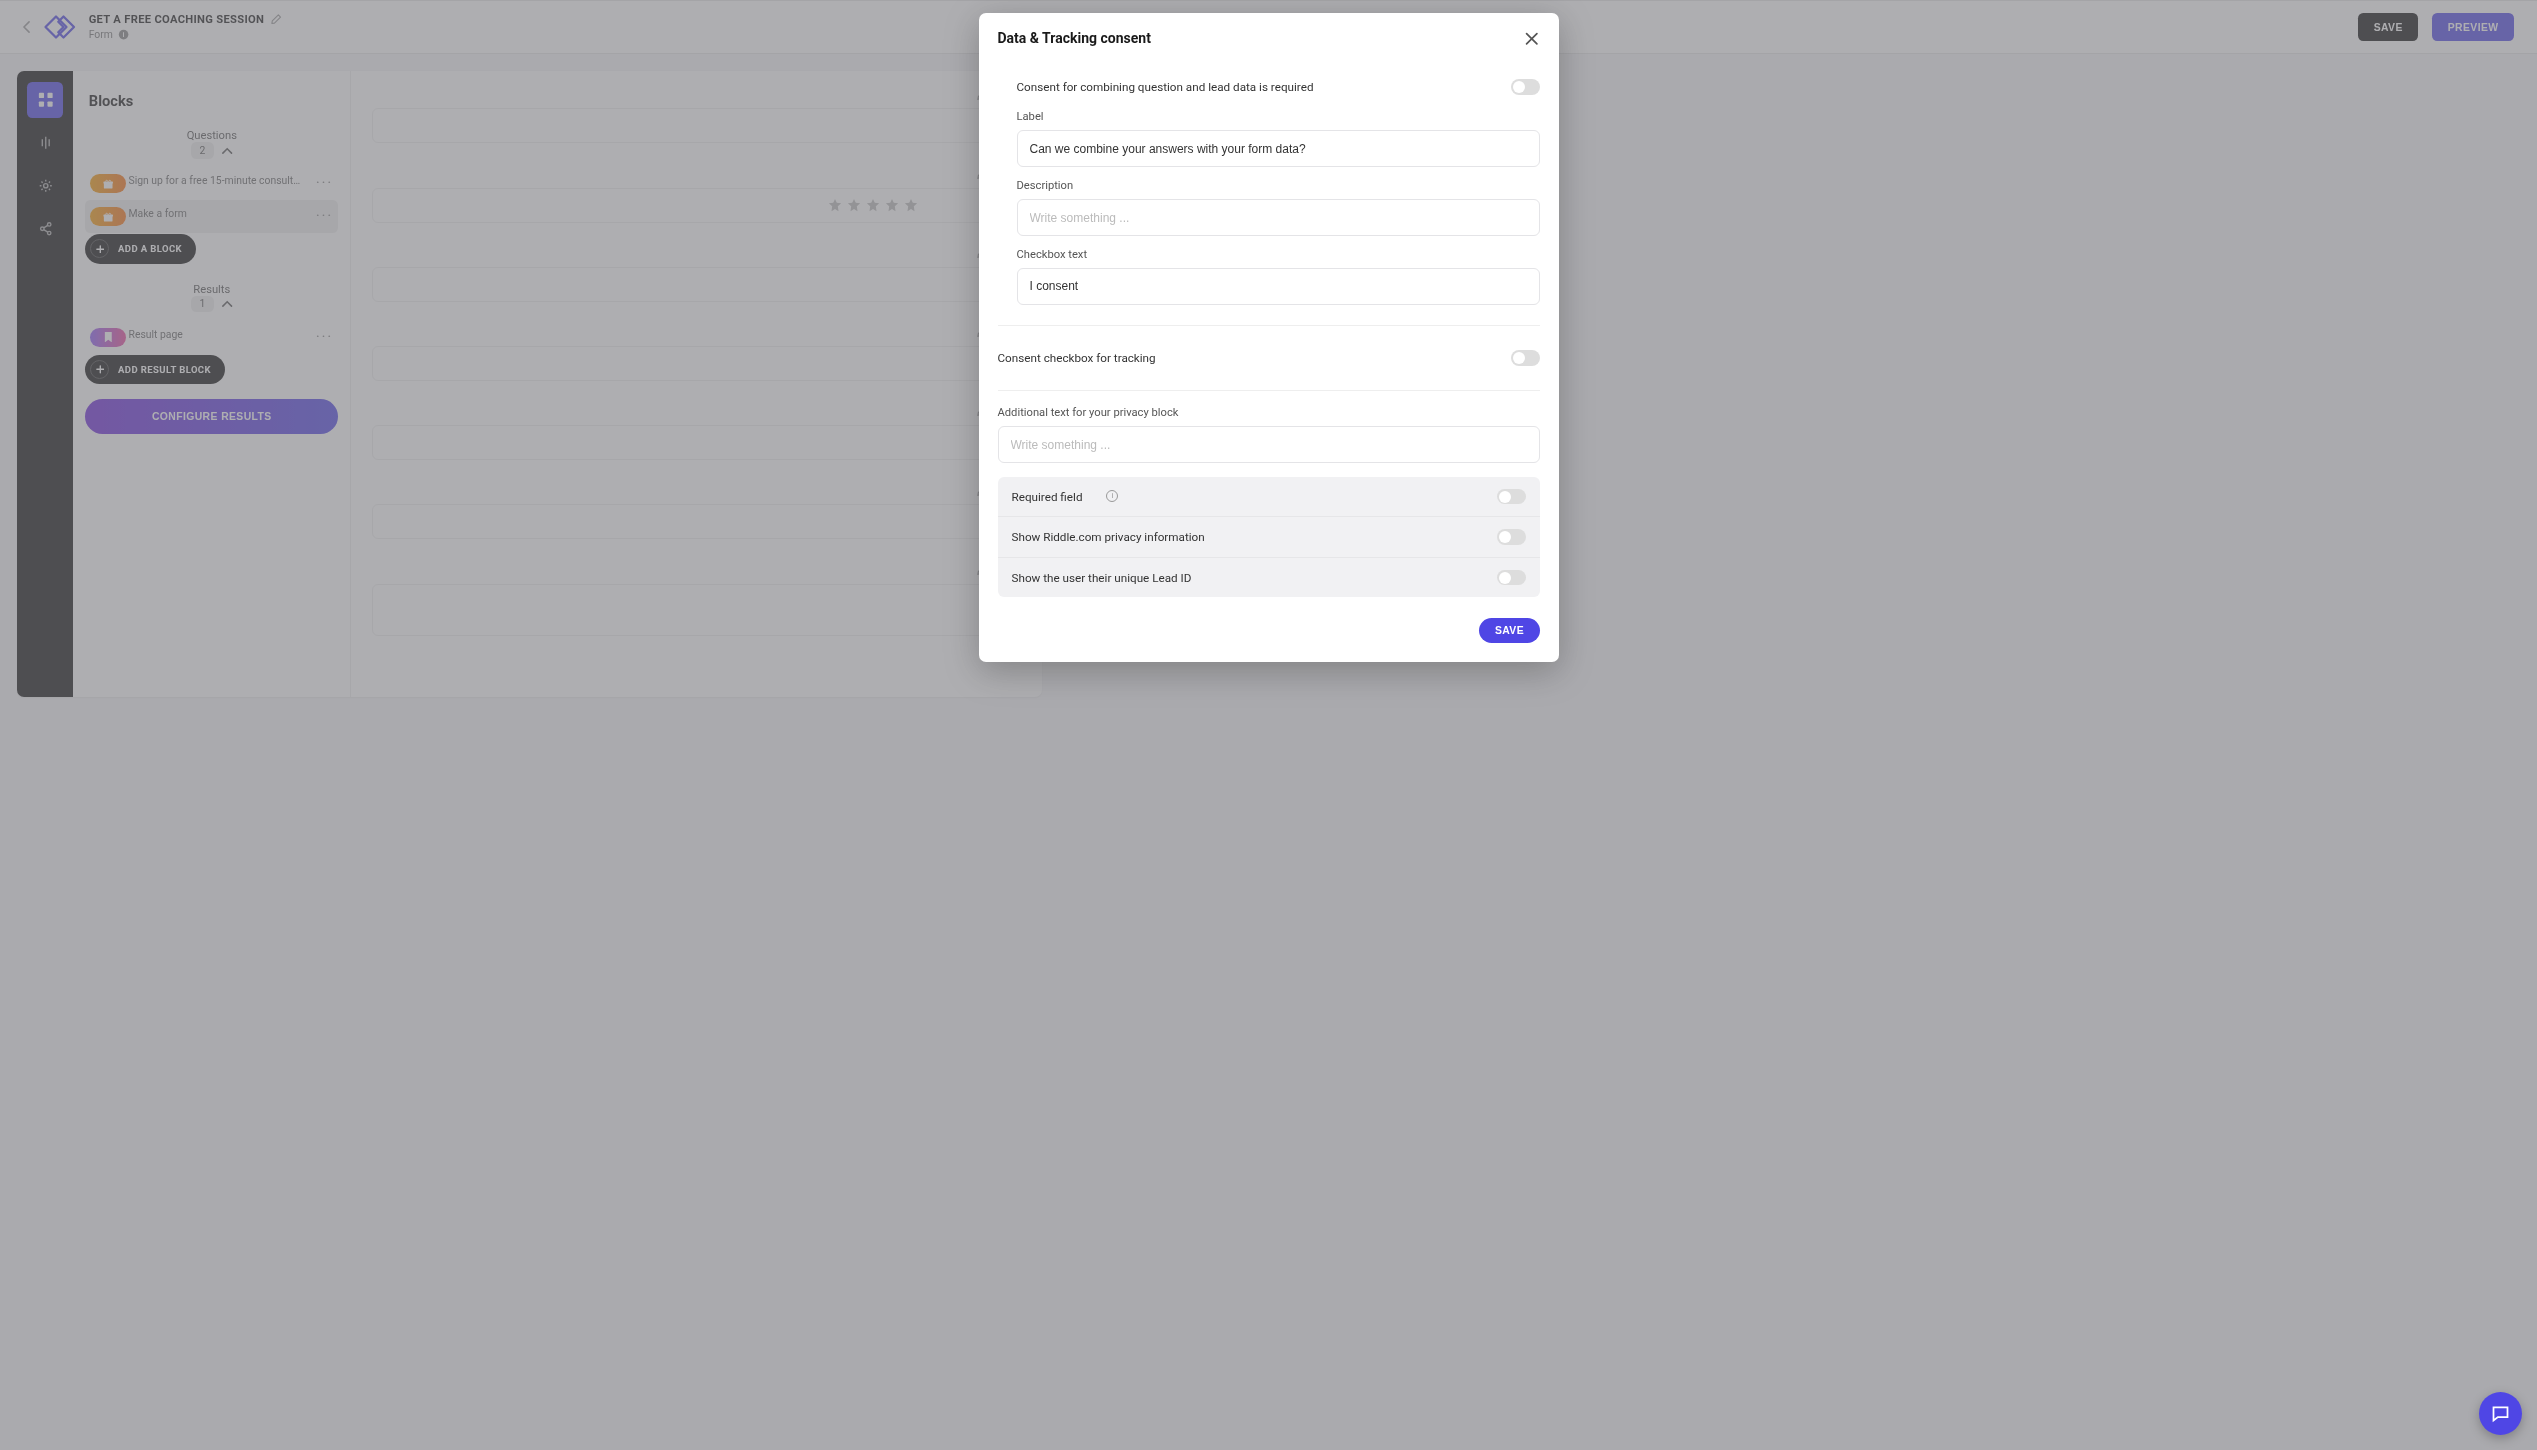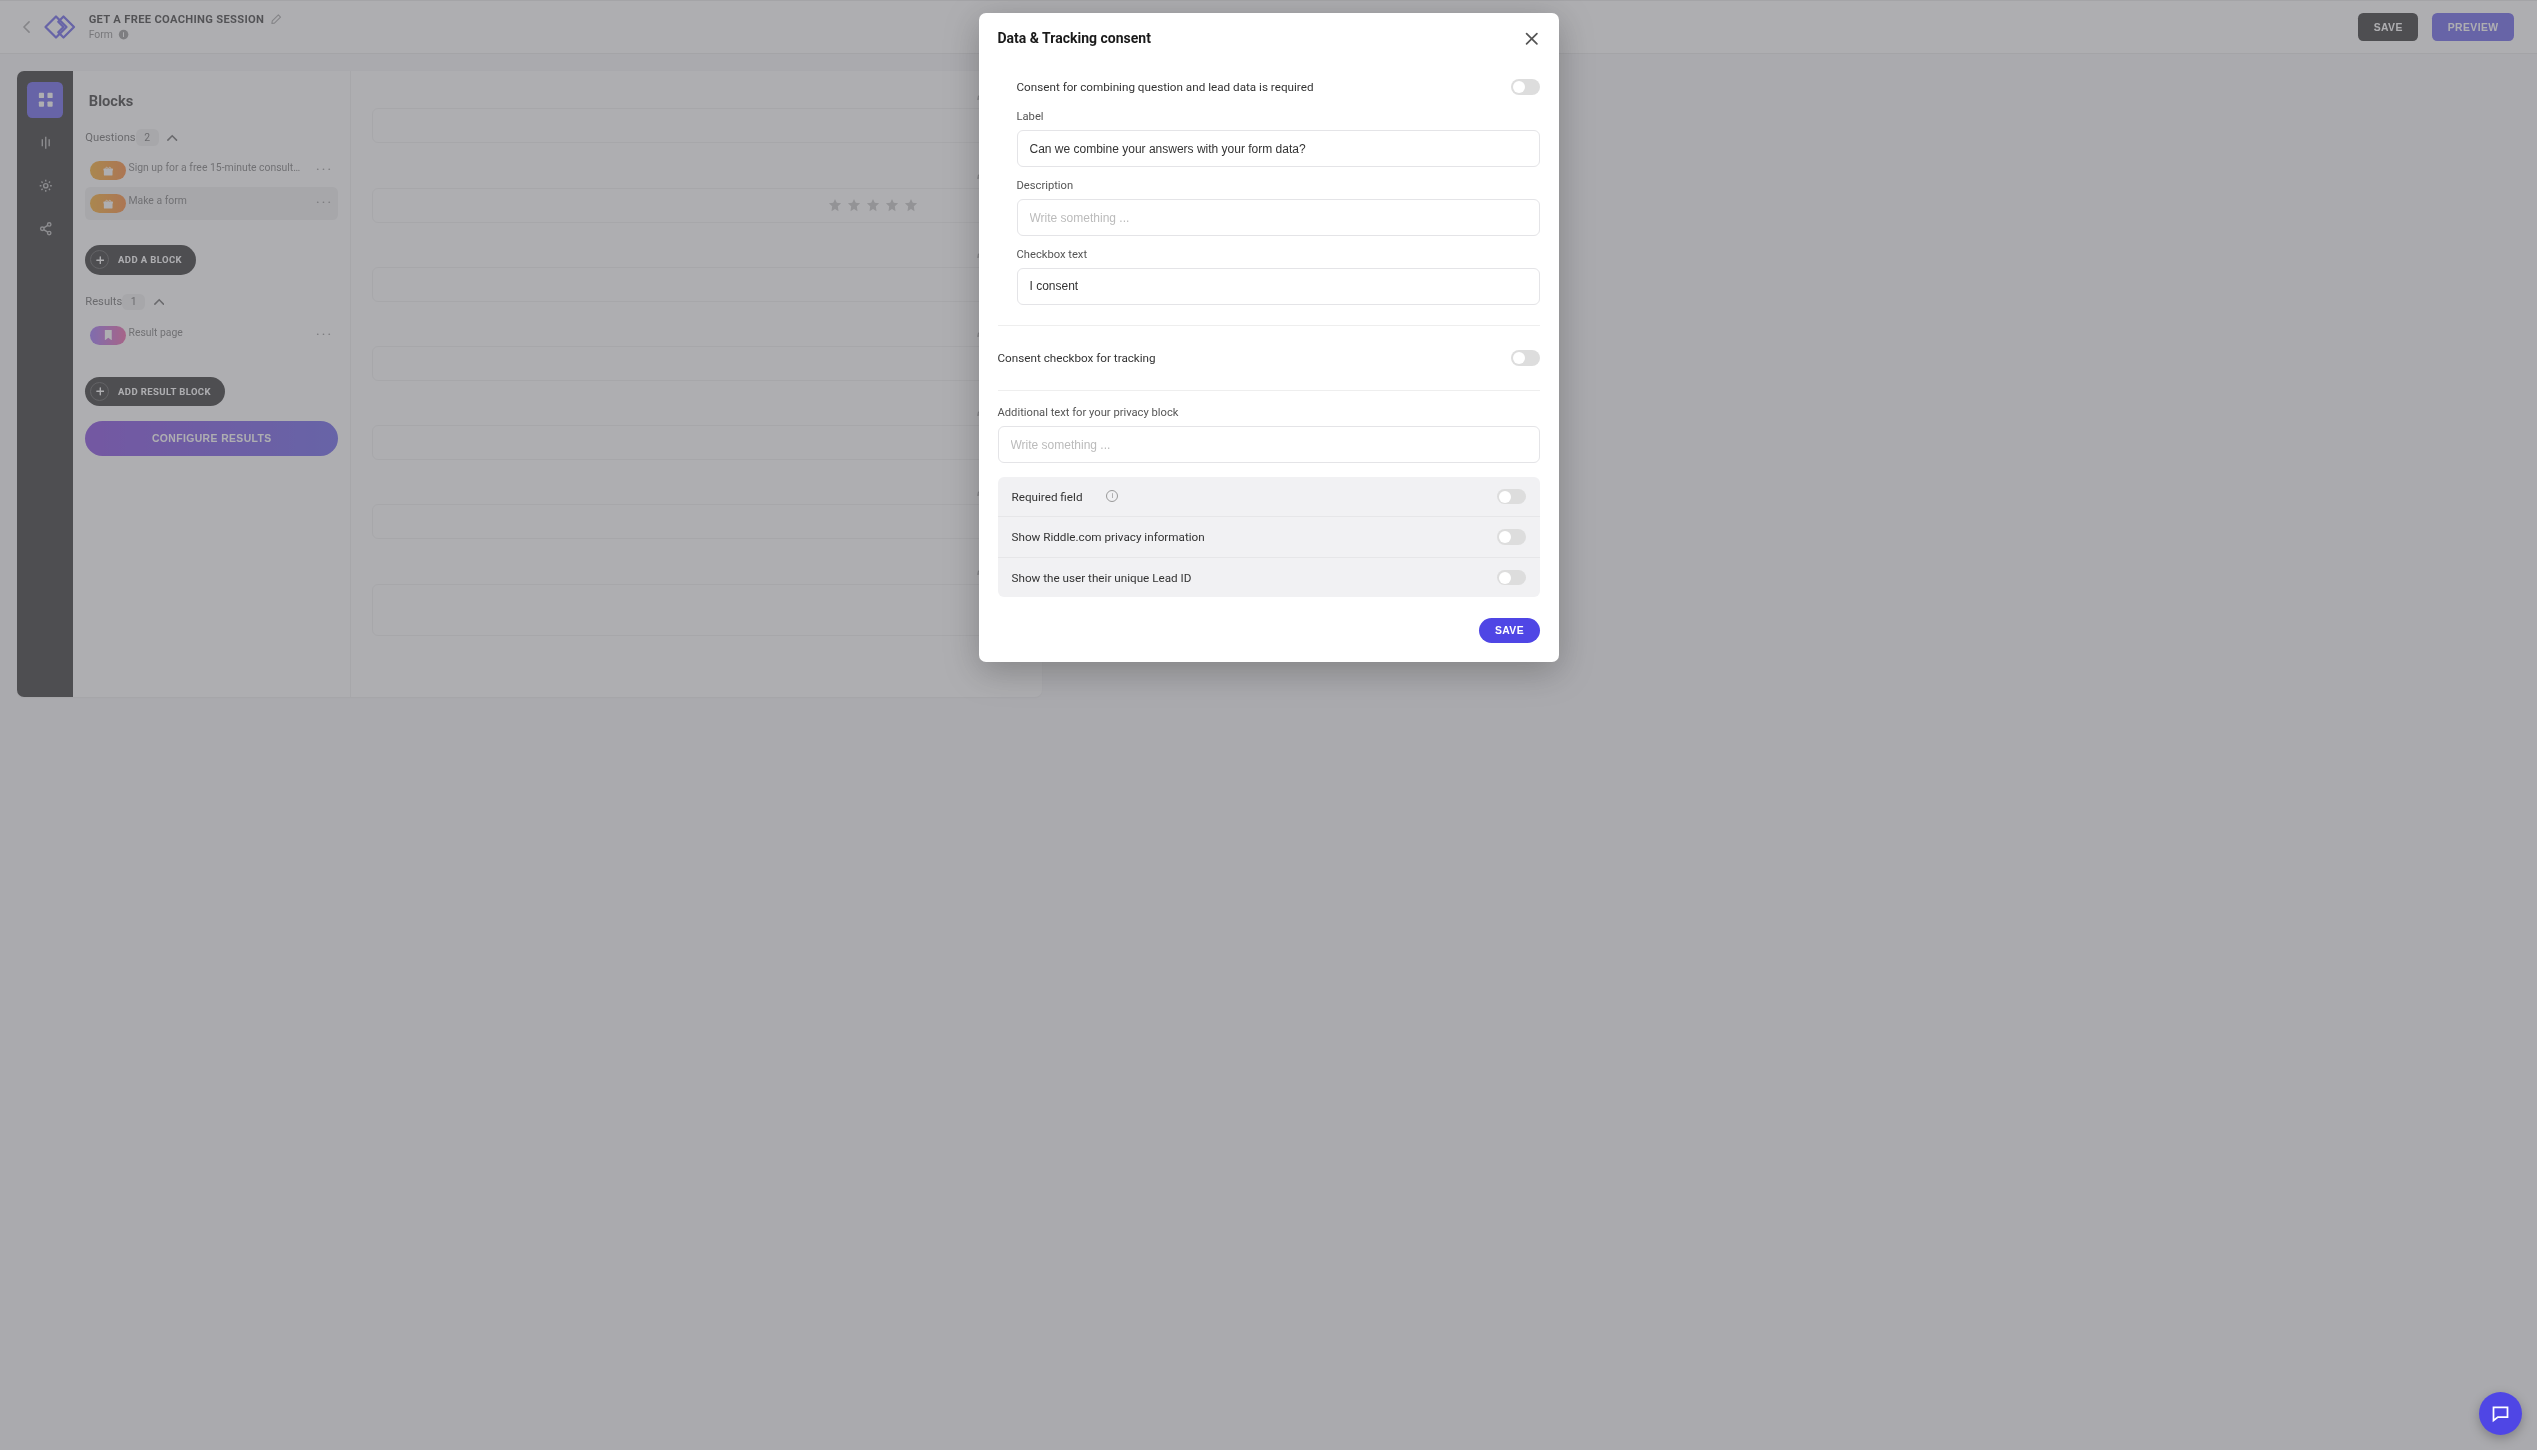--- a/index.html
+++ b/index.html
@@ -22,33 +22,33 @@
 
 
 .workspace { position:relative; padding:17.3px; height:662px;}
 .panel { position:absolute; top:17.3px; left:17.3px; width:1025px; height:626px; background:#fff; border-radius:7px; display:flex; box-shadow:0 0.9px 1.7px rgba(0,0,0,0.06);}
 .rail { width:56px; background:#111; border-top-left-radius:7px; border-bottom-left-radius:7px; display:flex;flex-direction:column;align-items:center;padding-top:10.4px;gap:7px;}
 .rail-btn{width:36px;height:36px;border-radius:5.2px;display:flex;align-items:center;justify-content:center;color:#aaa;}
 .rail-btn.active{background:#4f46e5;color:#fff;}
 
 .blocks-col { width:278px; border-right:0.9px solid #eee; padding:14px 12px; overflow:hidden;}
 .blocks-title{font-weight:700;font-size:14.7px;margin:7px 3.5px 19px;}
-.section-head{display:flex;align-items:center;margin:8.6px 0 8.6px;}
+.section-head{display:flex;align-items:center;justify-content:space-between;margin:8.6px 0 8.6px;flex-direction:column;}
 .section-head .lbl{font-size:11.2px;color:#555;}
 .section-head .right{display:flex;align-items:center;gap:8.6px;}
 .count-pill{background:#eee;border-radius:5.2px;padding:1.7px 8.6px;font-size:10.4px;color:#555;}
 .chev{color:#555;}
 .block-item{display:flex;align-items:flex-start;gap:2px;padding:7px 5.2px;border-radius:5.2px;}
 .block-item.active{background:#eee;}
 .block-icon{width:36px;height:19px;border-radius:9.5px;display:flex;align-items:center;justify-content:center;color:#fff;font-size:9.5px;}
 .grad-orange{background:linear-gradient(90deg,#f59e0b,#f97316);}
 .grad-purple{background:linear-gradient(90deg,#8b5cf6,#ec4899);}
 .block-text{flex:1;font-size:10.4px;color:#666;white-space:nowrap;overflow:hidden;text-overflow:ellipsis;}
 .more-dots{color:#888;font-size:15.5px;letter-spacing:1.7px;}
-.add-block-btn{display:inline-flex;align-items:center;gap:8.6px;background:#111;color:#fff;border-radius:862px;padding:5.2px 14px 5.2px 5.2px;font-size:9.5px;font-weight:700;letter-spacing:0.4px;margin-top:25px;}
+.add-block-btn{display:inline-flex;align-items:center;gap:8.6px;background:#111;color:#fff;border-radius:862px;padding:5.2px 14px 5.2px 5.2px;font-size:9.5px;font-weight:700;letter-spacing:0.4px;margin-top:1px;}
 .add-block-btn .circle{width:19px;height:19px;border-radius:50%;background:#111;border:0.9px solid #444;display:flex;align-items:center;justify-content:center;}
 .config-results{width:100%;border:none;border-radius:862px;padding:12px;color:#fff;font-weight:700;font-size:10.4px;letter-spacing:0.4px;background:linear-gradient(90deg,#6d28d9,#4f46e5);margin-top:15.5px;}
 
 .content-col{flex:1;padding:14px 21px;overflow:hidden;}
 .faux-row{border:0.9px solid #eee;border-radius:6px;height:35px;margin-bottom:21px;display:flex;align-items:center;justify-content:flex-end;padding:0 10.4px;gap:8.6px;}
 .row-head{display:flex;align-items:center;justify-content:flex-end;gap:15.5px;color:#888;margin-bottom:5.2px;}
 .stars{display:flex;gap:5.2px;color:#bbb;}
 .clock-badge{width:17.3px;height:17.3px;border-left:0.9px solid #eee;padding-left:10.4px;}
 .faux-tall{border:0.9px solid #eee;border-radius:6px;height:35px;margin-bottom:21px;position:relative;}
 .faux-tall .stepper{position:absolute;right:5.2px;top:1.7px;display:flex;flex-direction:column;color:#aaa;line-height:8.6px;font-size:8.6px;}

